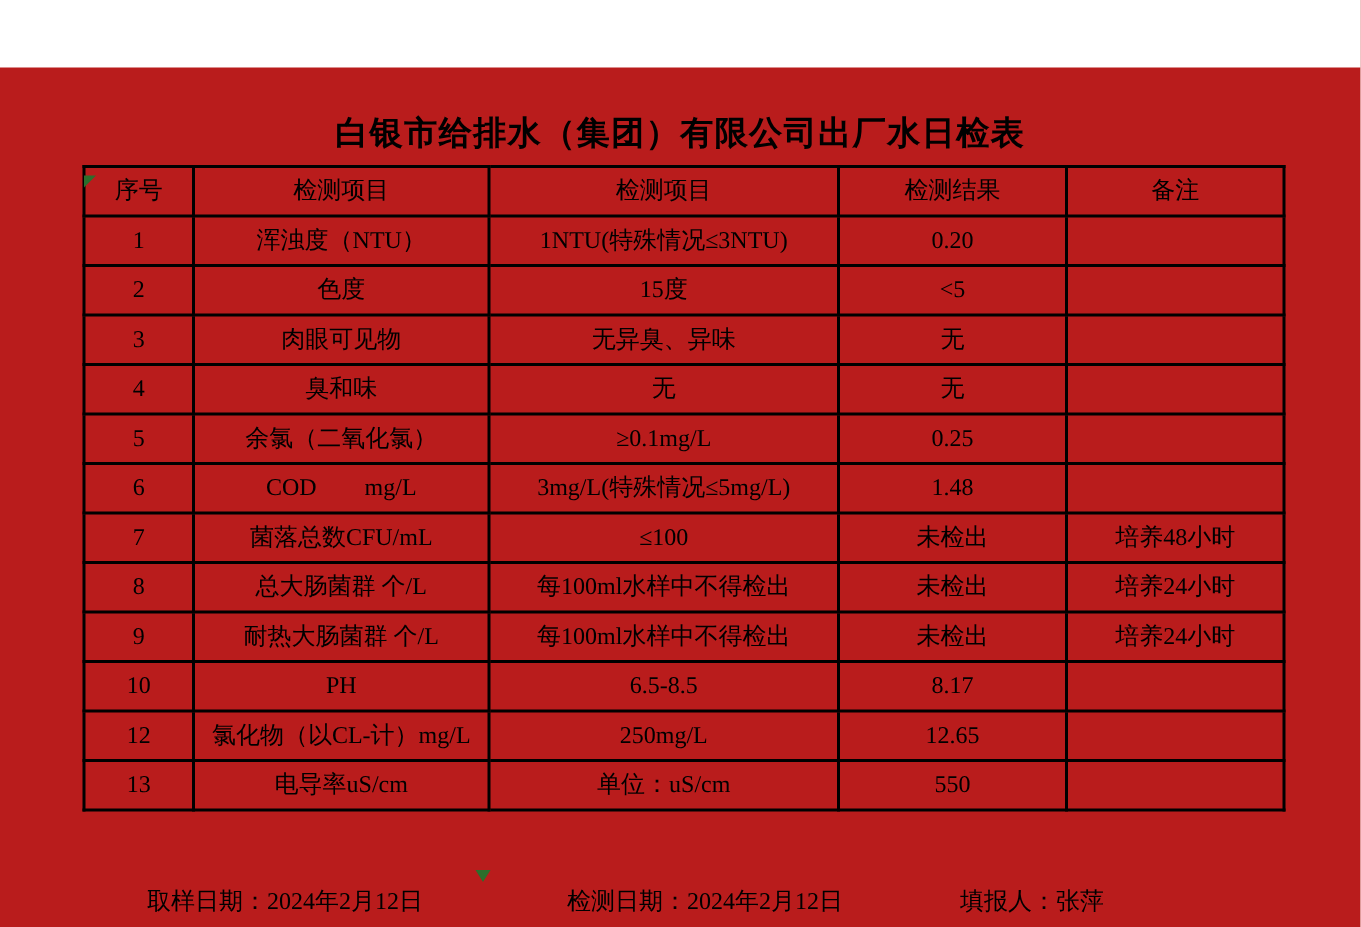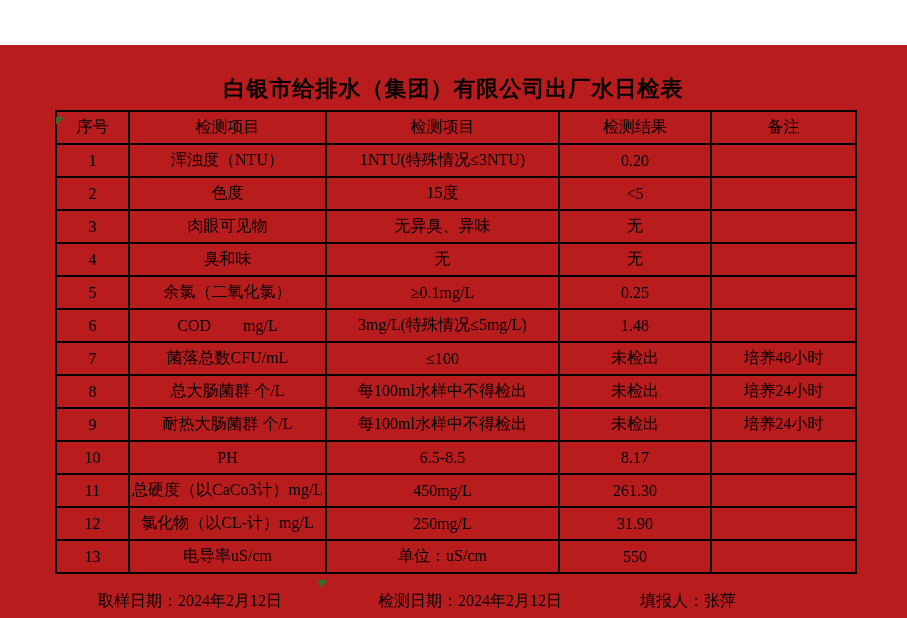--- a/index.html
+++ b/index.html
@@ -166,31 +166,24 @@
       <td>培养24小时</td>
     </tr>
         <tr>
       <td>10</td>
       <td>PH</td>
       <td>6.5-8.5</td>
       <td>8.17</td>
       <td></td>
     </tr>
         <tr>
-      <td>11</td>
-      <td>总硬度（以CaCo3计）mg/L</td>
-      <td>450mg/L</td>
-      <td>261.30</td>
-      <td></td>
-    </tr>
-        <tr>
       <td>12</td>
       <td>氯化物（以CL-计）mg/L</td>
       <td>250mg/L</td>
-      <td>31.90</td>
+      <td>12.65</td>
       <td></td>
     </tr>
         <tr>
       <td>13</td>
       <td>电导率uS/cm</td>
       <td>单位：uS/cm</td>
       <td>550</td>
       <td></td>
     </tr>
       </tbody>

